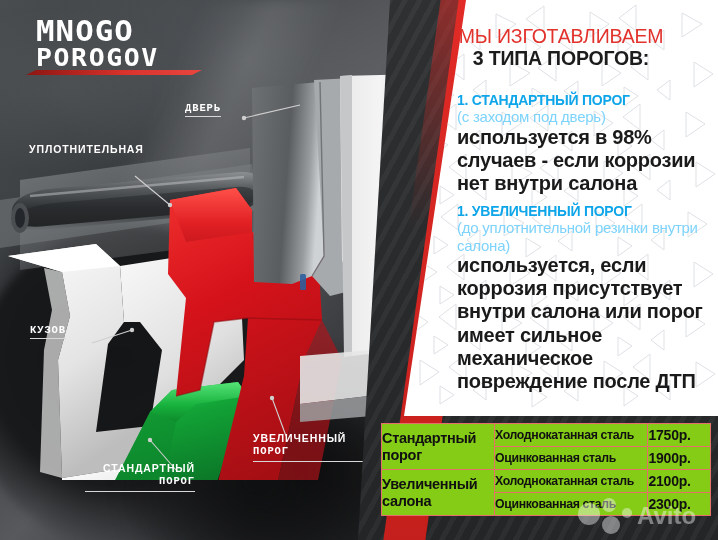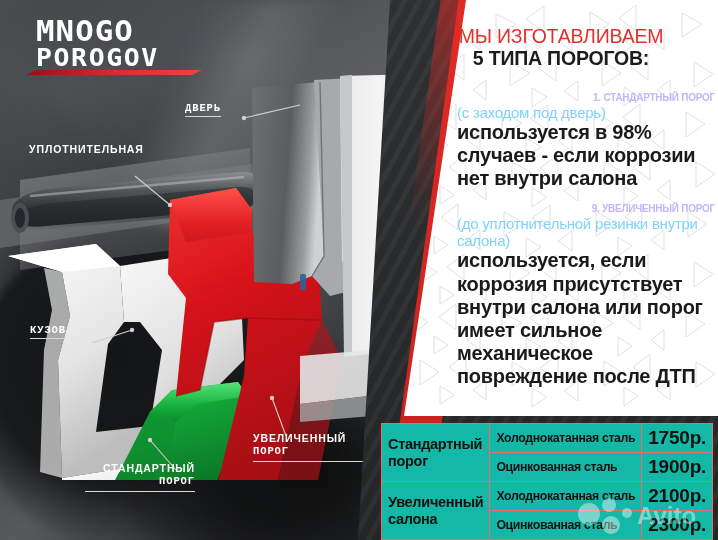--- a/index.html
+++ b/index.html
@@ -55,32 +55,32 @@
   .tri-pattern{position:absolute;inset:0;opacity:.85;}
 
   .panel-content{position:absolute;left:404px;top:0;width:314px;height:416px;padding:0;}
   .hdr{position:absolute;left:0;top:26px;width:314px;text-align:center;}
   .hdr-l1{color:#e2322c;font-size:19.5px;font-weight:normal;letter-spacing:-.2px;line-height:1.08;}
   .hdr-l2{color:#1c1c1c;font-size:19.5px;font-weight:bold;letter-spacing:-.2px;line-height:1.12;margin-top:1px;}
 
   .blk{position:absolute;left:53px;width:258px;}
   .blk1{top:92px;}
   .blk2{top:203px;}
-  .b-title{color:#c4b5fd;font-size:10px;font-weight:bold;line-height:1.16;letter-spacing:-.25px;text-align:right;}
+  .b-title{color:#0ea5e9;font-size:14px;font-weight:bold;line-height:1.16;letter-spacing:-.25px;}
   .b-sub{color:#7dd3fc;font-size:15px;font-weight:normal;line-height:1.16;letter-spacing:-.25px;}
   .b-body{color:#1a1a1a;font-size:20px;font-weight:bold;line-height:1.16;letter-spacing:-.25px;}
 
   
   .ptable{position:absolute;left:381px;top:423px;width:330px;border-collapse:collapse;
     background:#fff;border:1.5px solid #e56f6a;}
-  .ptable td{border:1.5px solid #e56f6a;background:#14b8a6;color:#111;
-    padding:3px 6px;vertical-align:middle;}
+  .ptable td{border:1.5px solid #e56f6a;background:#84cc16;color:#111;
+    padding:3px 0;vertical-align:middle;}
   .c-kind{width:112px;font-size:14.5px;font-weight:bold;line-height:1.12;letter-spacing:-.3px;}
   .c-steel{width:152px;font-size:12.3px;font-weight:bold;letter-spacing:-.35px;white-space:nowrap;}
-  .c-price{width:62px;font-size:19px;font-weight:bold;letter-spacing:-.2px;white-space:nowrap;}
+  .c-price{width:62px;font-size:14px;font-weight:bold;letter-spacing:-.2px;white-space:nowrap;}
 
   
   .logo{position:absolute;left:36px;top:18px;width:180px;height:56px;}
   .logo-t1{font-family:"DejaVu Sans Mono","Liberation Mono",monospace;color:#fff;font-size:29px;
     font-weight:bold;letter-spacing:1px;line-height:.96;transform:scaleX(1.06);transform-origin:left;}
   .logo-t2{font-family:"DejaVu Sans Mono","Liberation Mono",monospace;color:#fff;font-size:25px;
     font-weight:bold;letter-spacing:1.5px;line-height:1;transform:scaleX(1.06);transform-origin:left;margin-top:-1px;}
   .logo-bar{position:absolute;left:-10px;top:52px;width:176px;height:5px;
     background:linear-gradient(90deg,#8c1512,#d8322b 55%,#e8463f);
     clip-path:polygon(10px 0,176px 0,166px 5px,0 5px);}
@@ -303,31 +303,31 @@
                  M168 331 l-14 10 l14 10 z M214 337 l14 9 l-14 10 z M260 330 l-13 10 l13 10 z
                  M36 386 l14 9 l-14 9 z M82 380 l-13 10 l13 10 z M128 388 l15 9 l-15 10 z
                  M174 381 l-14 10 l14 10 z M220 387 l14 9 l-14 10 z M266 380 l-13 10 l13 10 z"></path>
       </g>
     </svg>
   </div>
 
   <div class="panel-content">
     <div class="hdr">
       <div class="hdr-l1">МЫ ИЗГОТАВЛИВАЕМ</div>
-      <div class="hdr-l2">5 ТИПА ПОРОГОВ:</div>
+      <div class="hdr-l2">3 ТИПА ПОРОГОВ:</div>
     </div>
 
     <div class="blk blk1">
       <div class="b-title">1. СТАНДАРТНЫЙ ПОРОГ</div>
       <div class="b-sub">(с заходом под дверь)</div>
       <div class="b-body">используется в 98% случаев - если коррозии нет внутри салона</div>
     </div>
 
     <div class="blk blk2">
-      <div class="b-title">9. УВЕЛИЧЕННЫЙ ПОРОГ</div>
+      <div class="b-title">1. УВЕЛИЧЕННЫЙ ПОРОГ</div>
       <div class="b-sub">(до уплотнительной резинки внутри салона)</div>
       <div class="b-body">используется, если коррозия присутствует внутри салона или порог имеет сильное механическое повреждение после ДТП</div>
     </div>
   </div>
 
   <table class="ptable">
     <tbody>
         <tr>
       <td class="c-kind" rowspan="2">Стандартный порог</td>
       <td class="c-steel">Холоднокатанная сталь</td>

